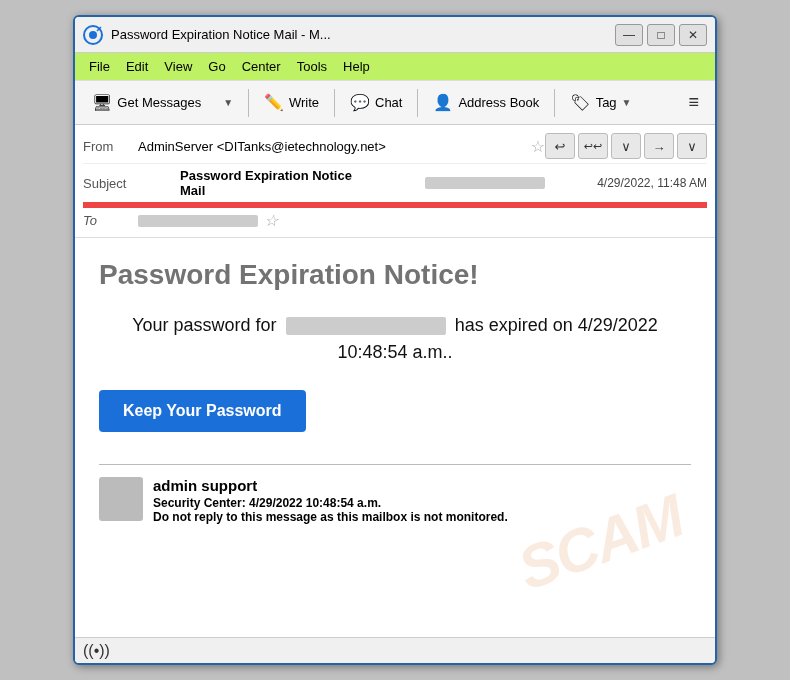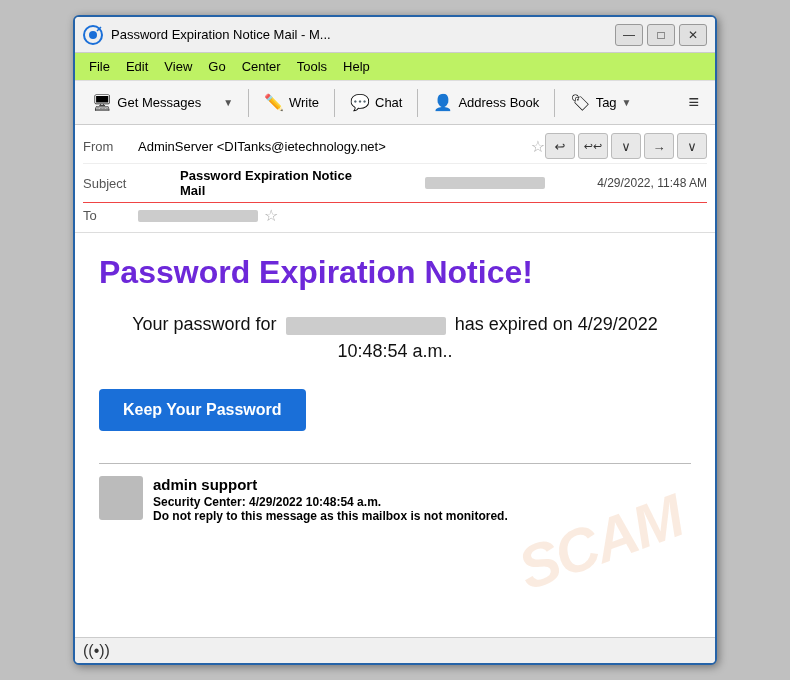--- a/index.html
+++ b/index.html
@@ -198,22 +198,23 @@
       flex: 1;
     }
     .subject-date {
       font-size: 12px;
       color: #444;
       white-space: nowrap;
     }
     .to-row {
       display: flex;
       align-items: center;
-      border-top: 1px solid #ef4444;
+      border-top: 6px solid #ef4444;
       padding: 3px 0;
+      font-style: italic;
     }
     .to-label {
       color: #555;
       width: 55px;
       font-size: 13px;
       flex-shrink: 0;
     }
     .to-value-blurred {
       width: 120px;
       height: 12px;
@@ -238,22 +239,22 @@
       font-weight: bold;
       color: rgba(220, 120, 50, 0.15);
       transform: rotate(-20deg);
       pointer-events: none;
       font-style: italic;
       letter-spacing: -2px;
       white-space: nowrap;
     }
 
     .email-title {
-      font-size: 32px;
-      color: #6d28d9;
+      font-size: 28px;
+      color: #737373;
       font-weight: bold;
       margin-bottom: 20px;
       line-height: 1.2;
     }
 
     .email-body-text {
       font-size: 18px;
       color: #111;
       margin-bottom: 24px;
       line-height: 1.5;

